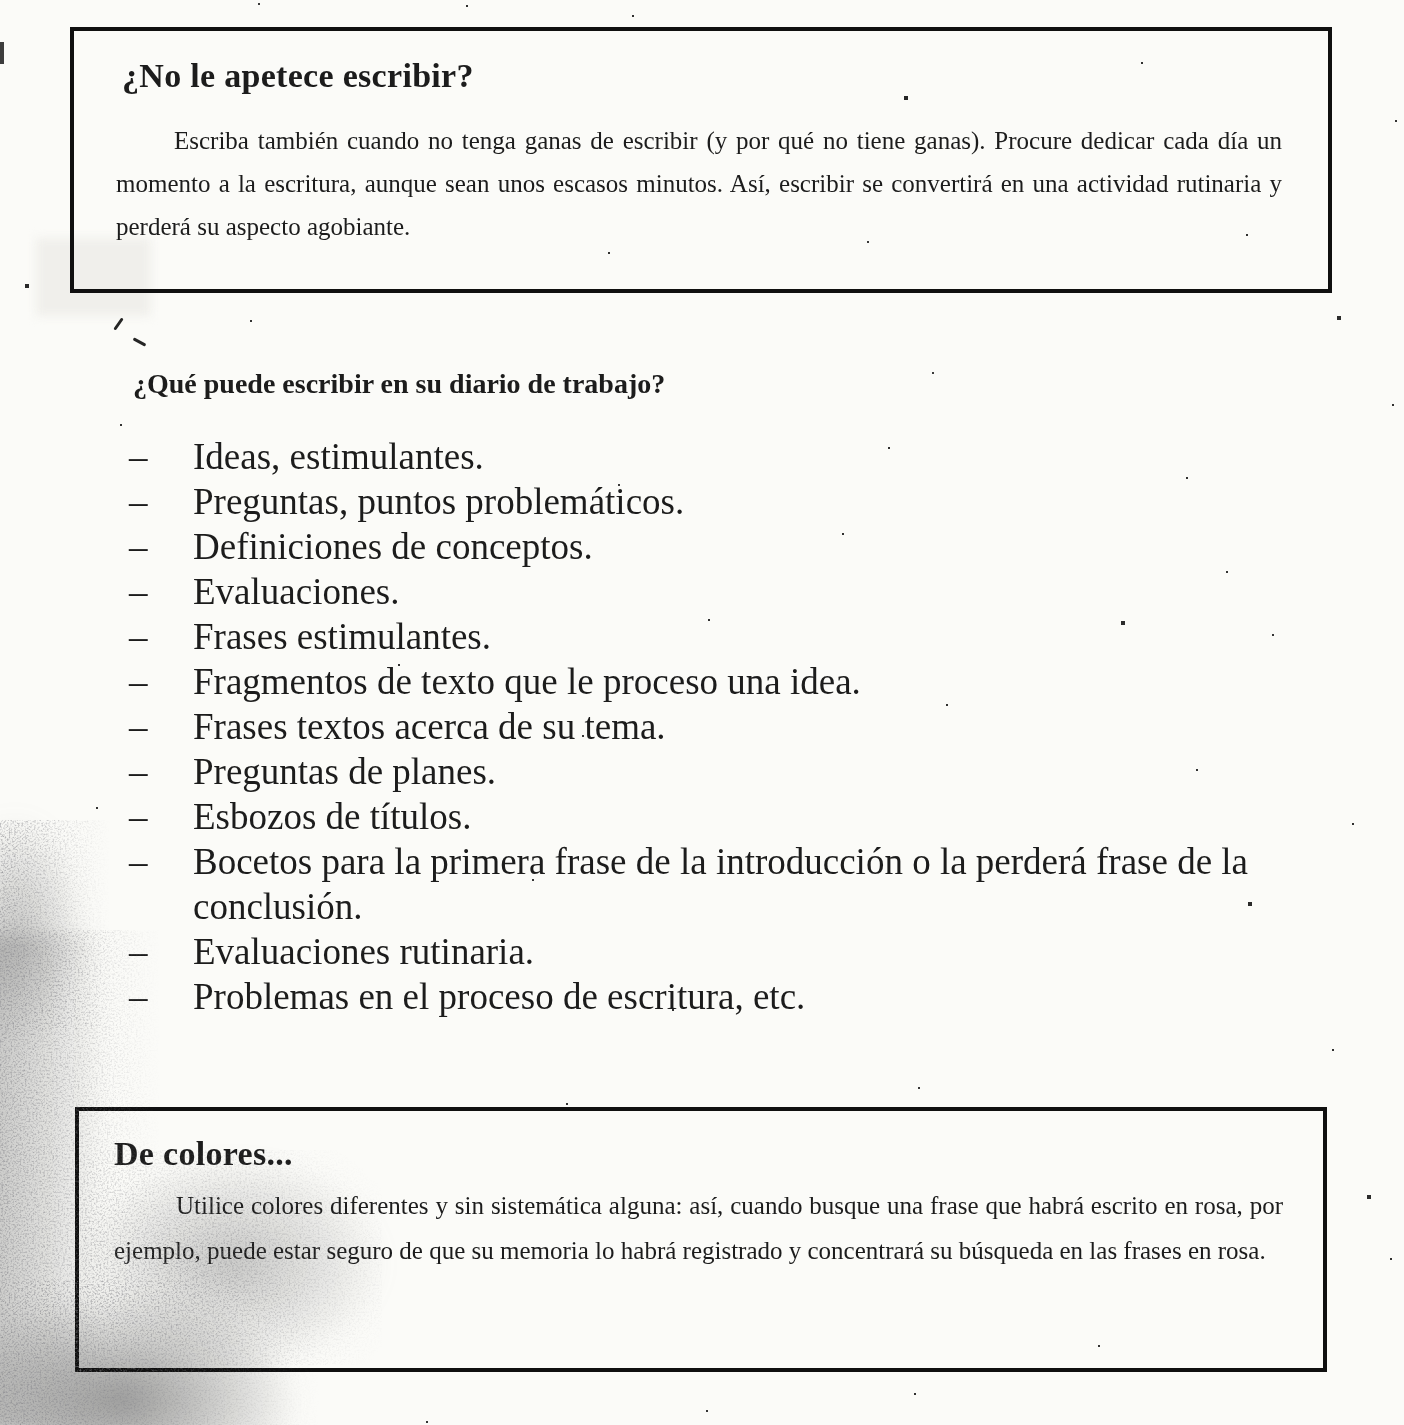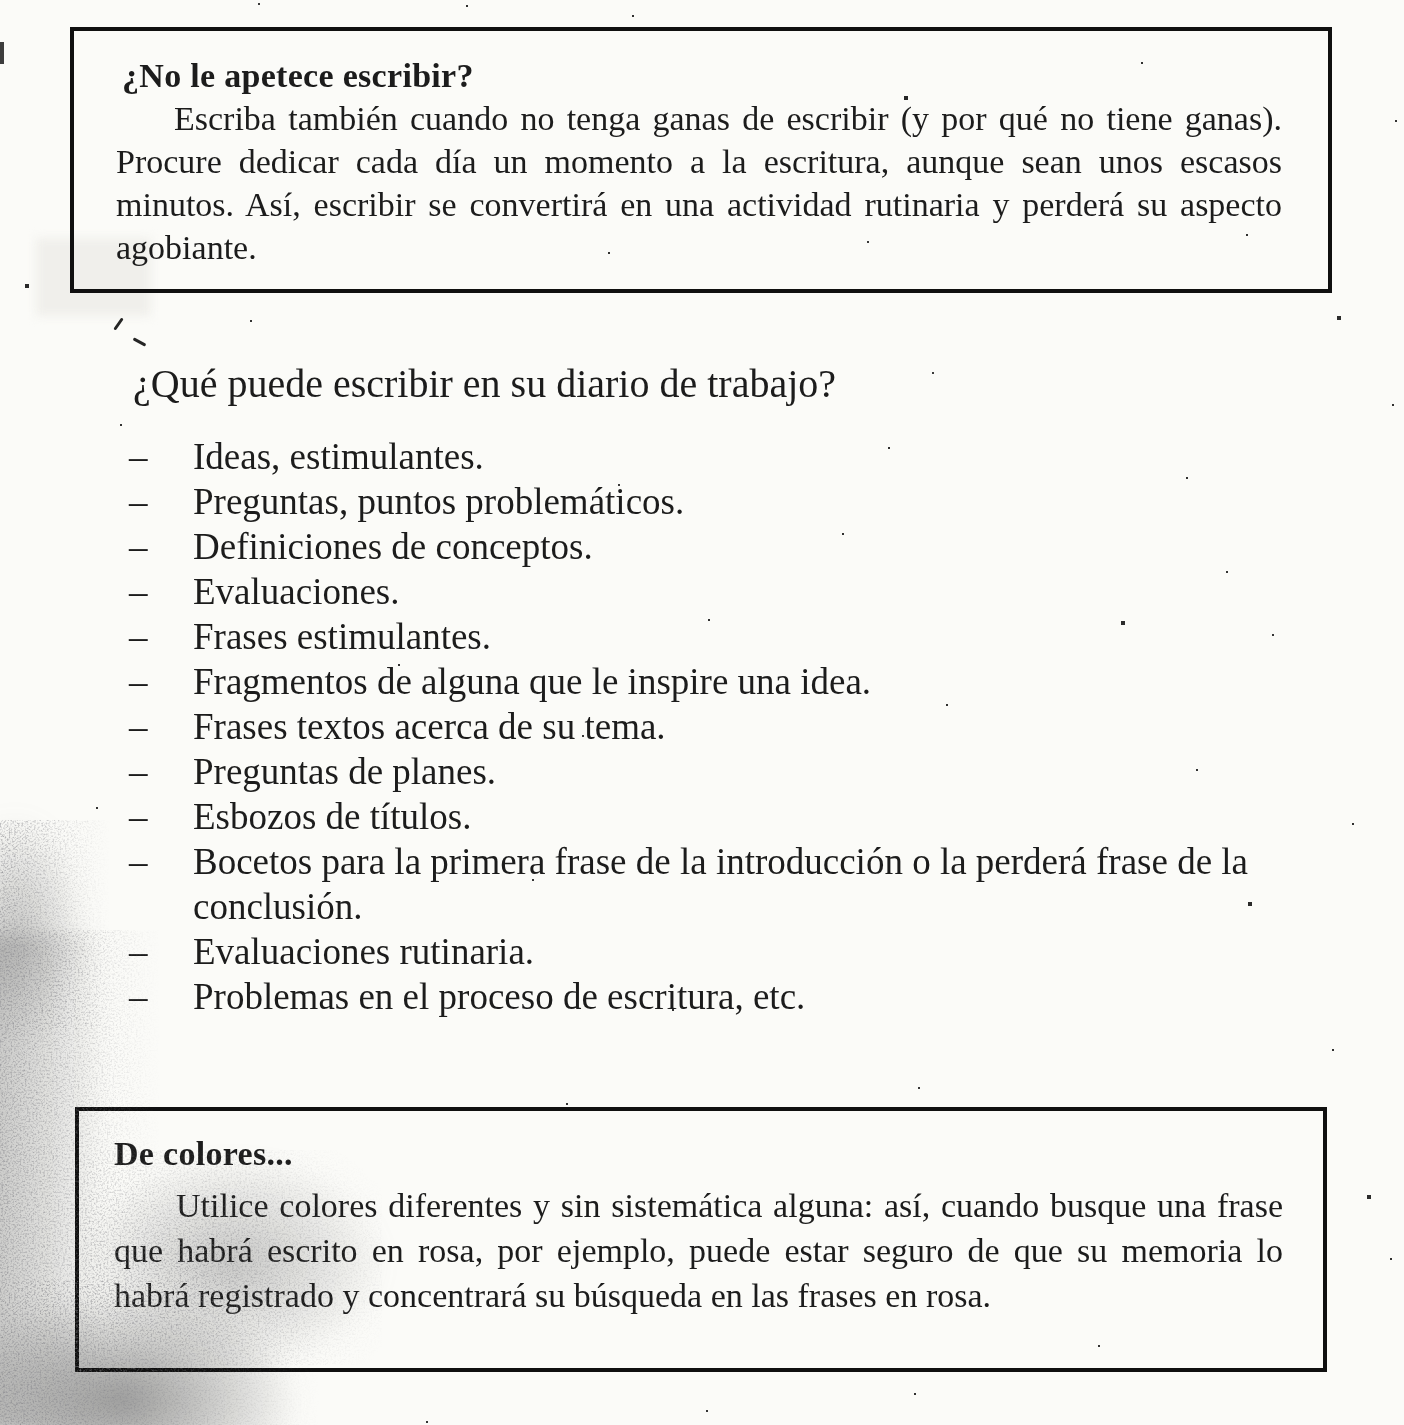--- a/index.html
+++ b/index.html
@@ -78,34 +78,34 @@
   .box-top {
     margin: 27px 0 0 70px;
     width: 1262px;
     height: 266px;
     padding: 26px 46px 16px 42px;
   }
   .box-title {
     font-size: 34px;
     font-weight: 700;
     letter-spacing: 0.3px;
-    margin: 0 0 2px 6px;
+    margin: 0 0 24px 6px;
   }
   .box-body {
-    font-size: 34px;
+    font-size: 25px;
     line-height: 43px;
     text-align: justify;
     text-indent: 58px;
   }
   .heading {
     position: relative; z-index: 1;
     margin: 67px 0 15px 133px;
-    font-size: 40px;
+    font-size: 28px;
     line-height: 48px;
-    font-weight: 400;
+    font-weight: 700;
   }
   .diary-list {
     position: relative; z-index: 1;
     list-style: none;
     margin: 26px 0 0 129px;
     width: 1208px;
     font-size: 37px;
   }
   .diary-list li {
     display: flex;
@@ -194,21 +194,21 @@
     <li>
         <span class="dash">–</span>
         <span class="txt">Evaluaciones.</span>
       </li>
     <li>
         <span class="dash">–</span>
         <span class="txt">Frases estimulantes.</span>
       </li>
     <li>
         <span class="dash">–</span>
-        <span class="txt">Fragmentos de alguna que le inspire una idea.</span>
+        <span class="txt">Fragmentos de texto que le proceso una idea.</span>
       </li>
     <li>
         <span class="dash">–</span>
         <span class="txt">Frases textos acerca de su tema.</span>
       </li>
     <li>
         <span class="dash">–</span>
         <span class="txt">Preguntas de planes.</span>
       </li>
     <li>

